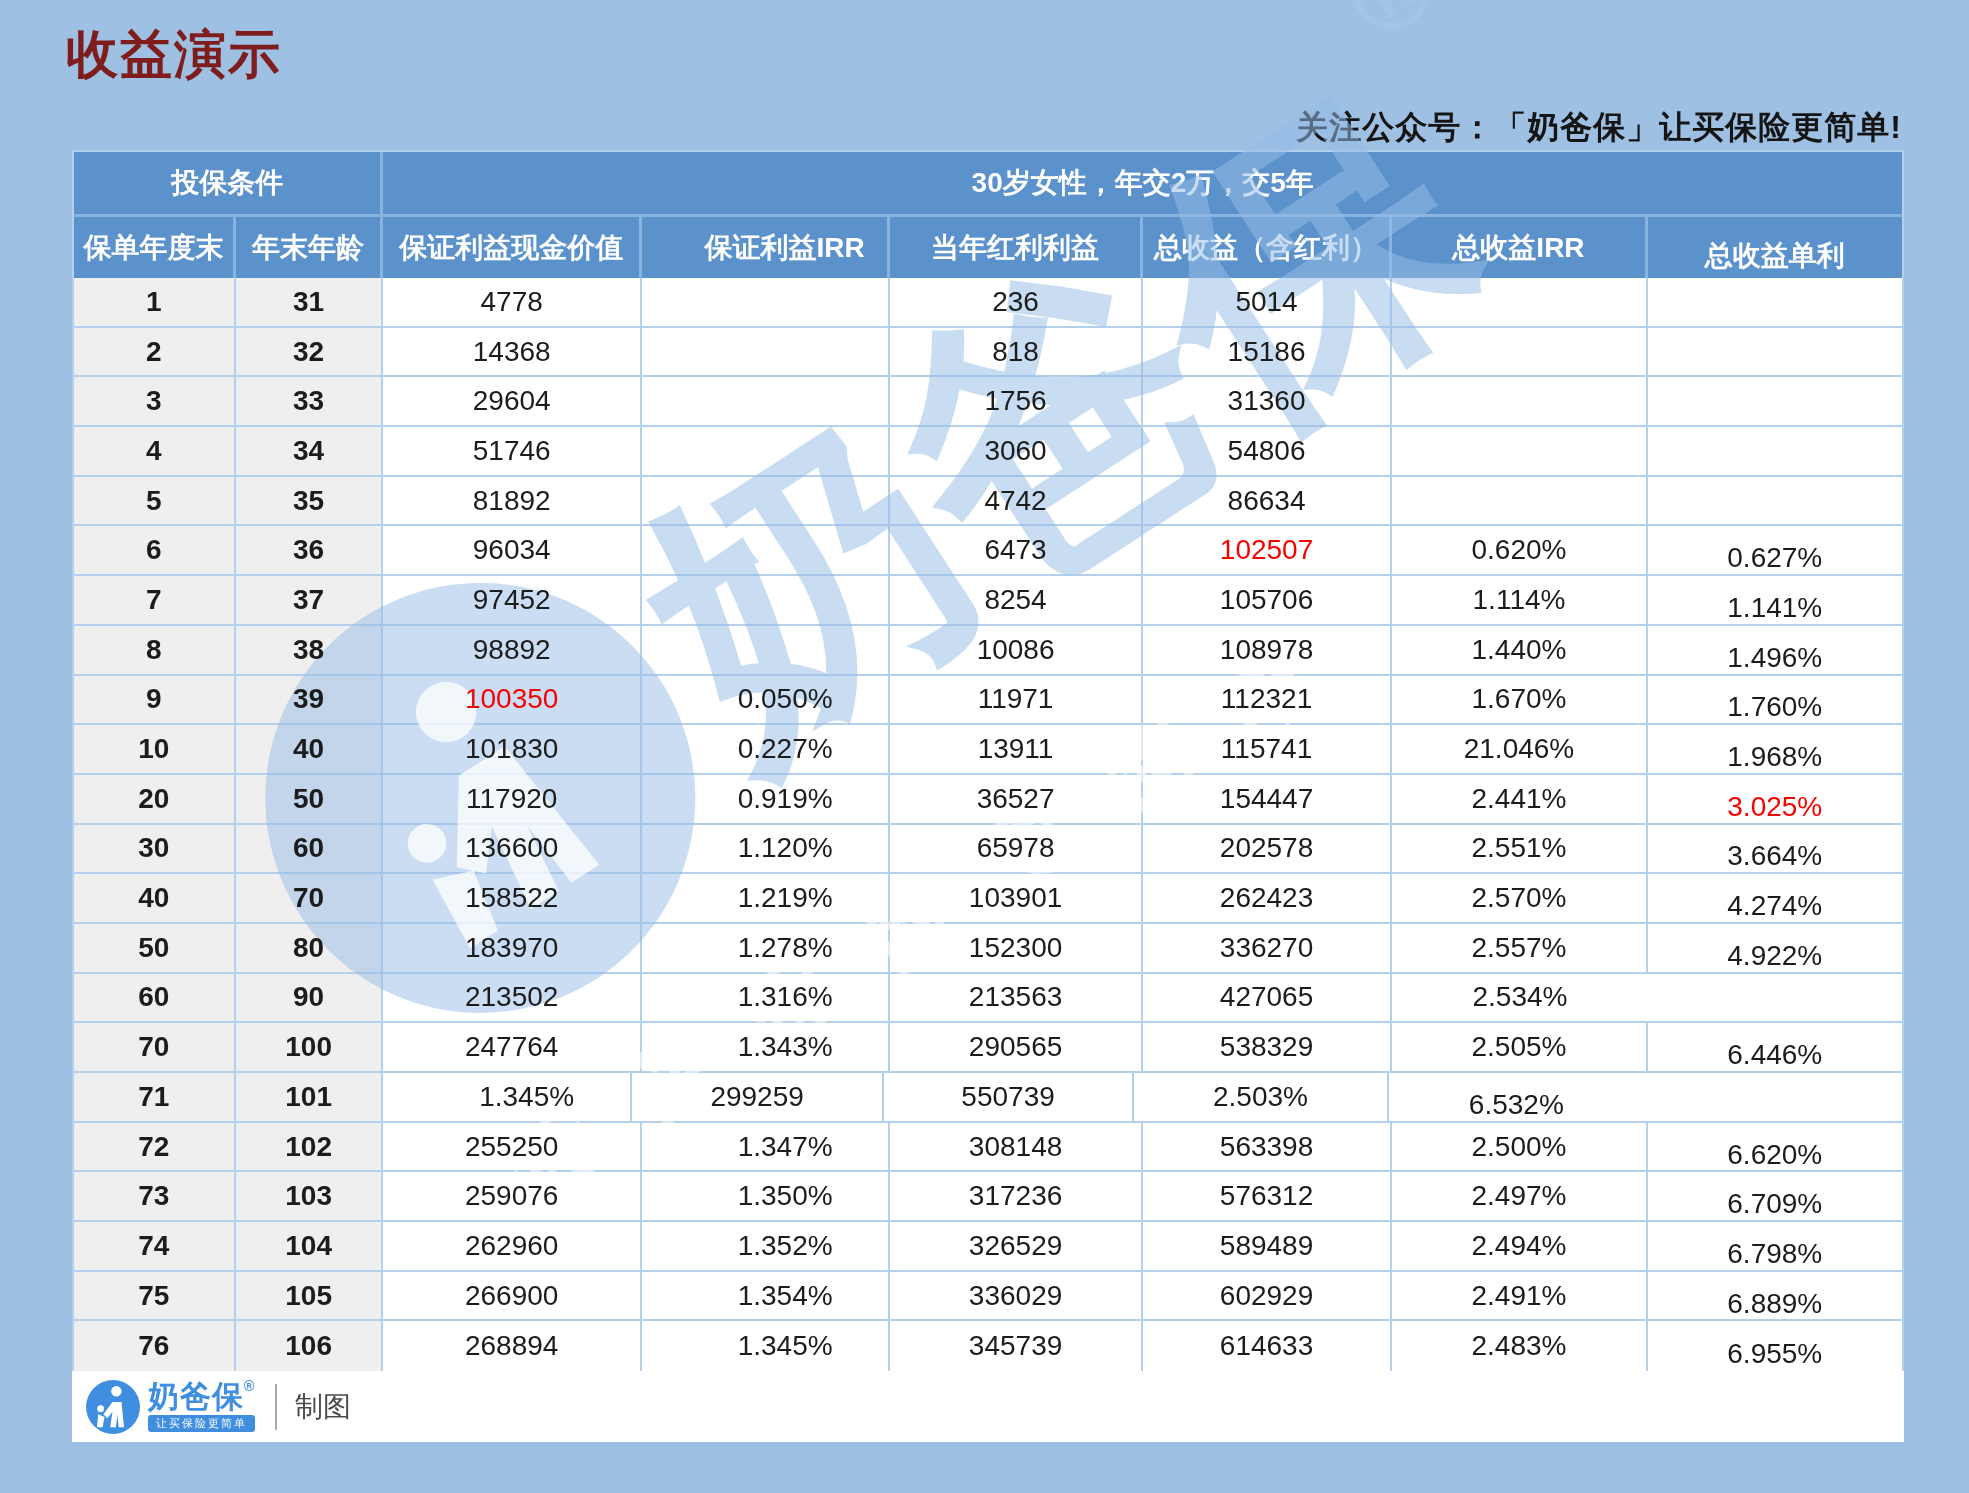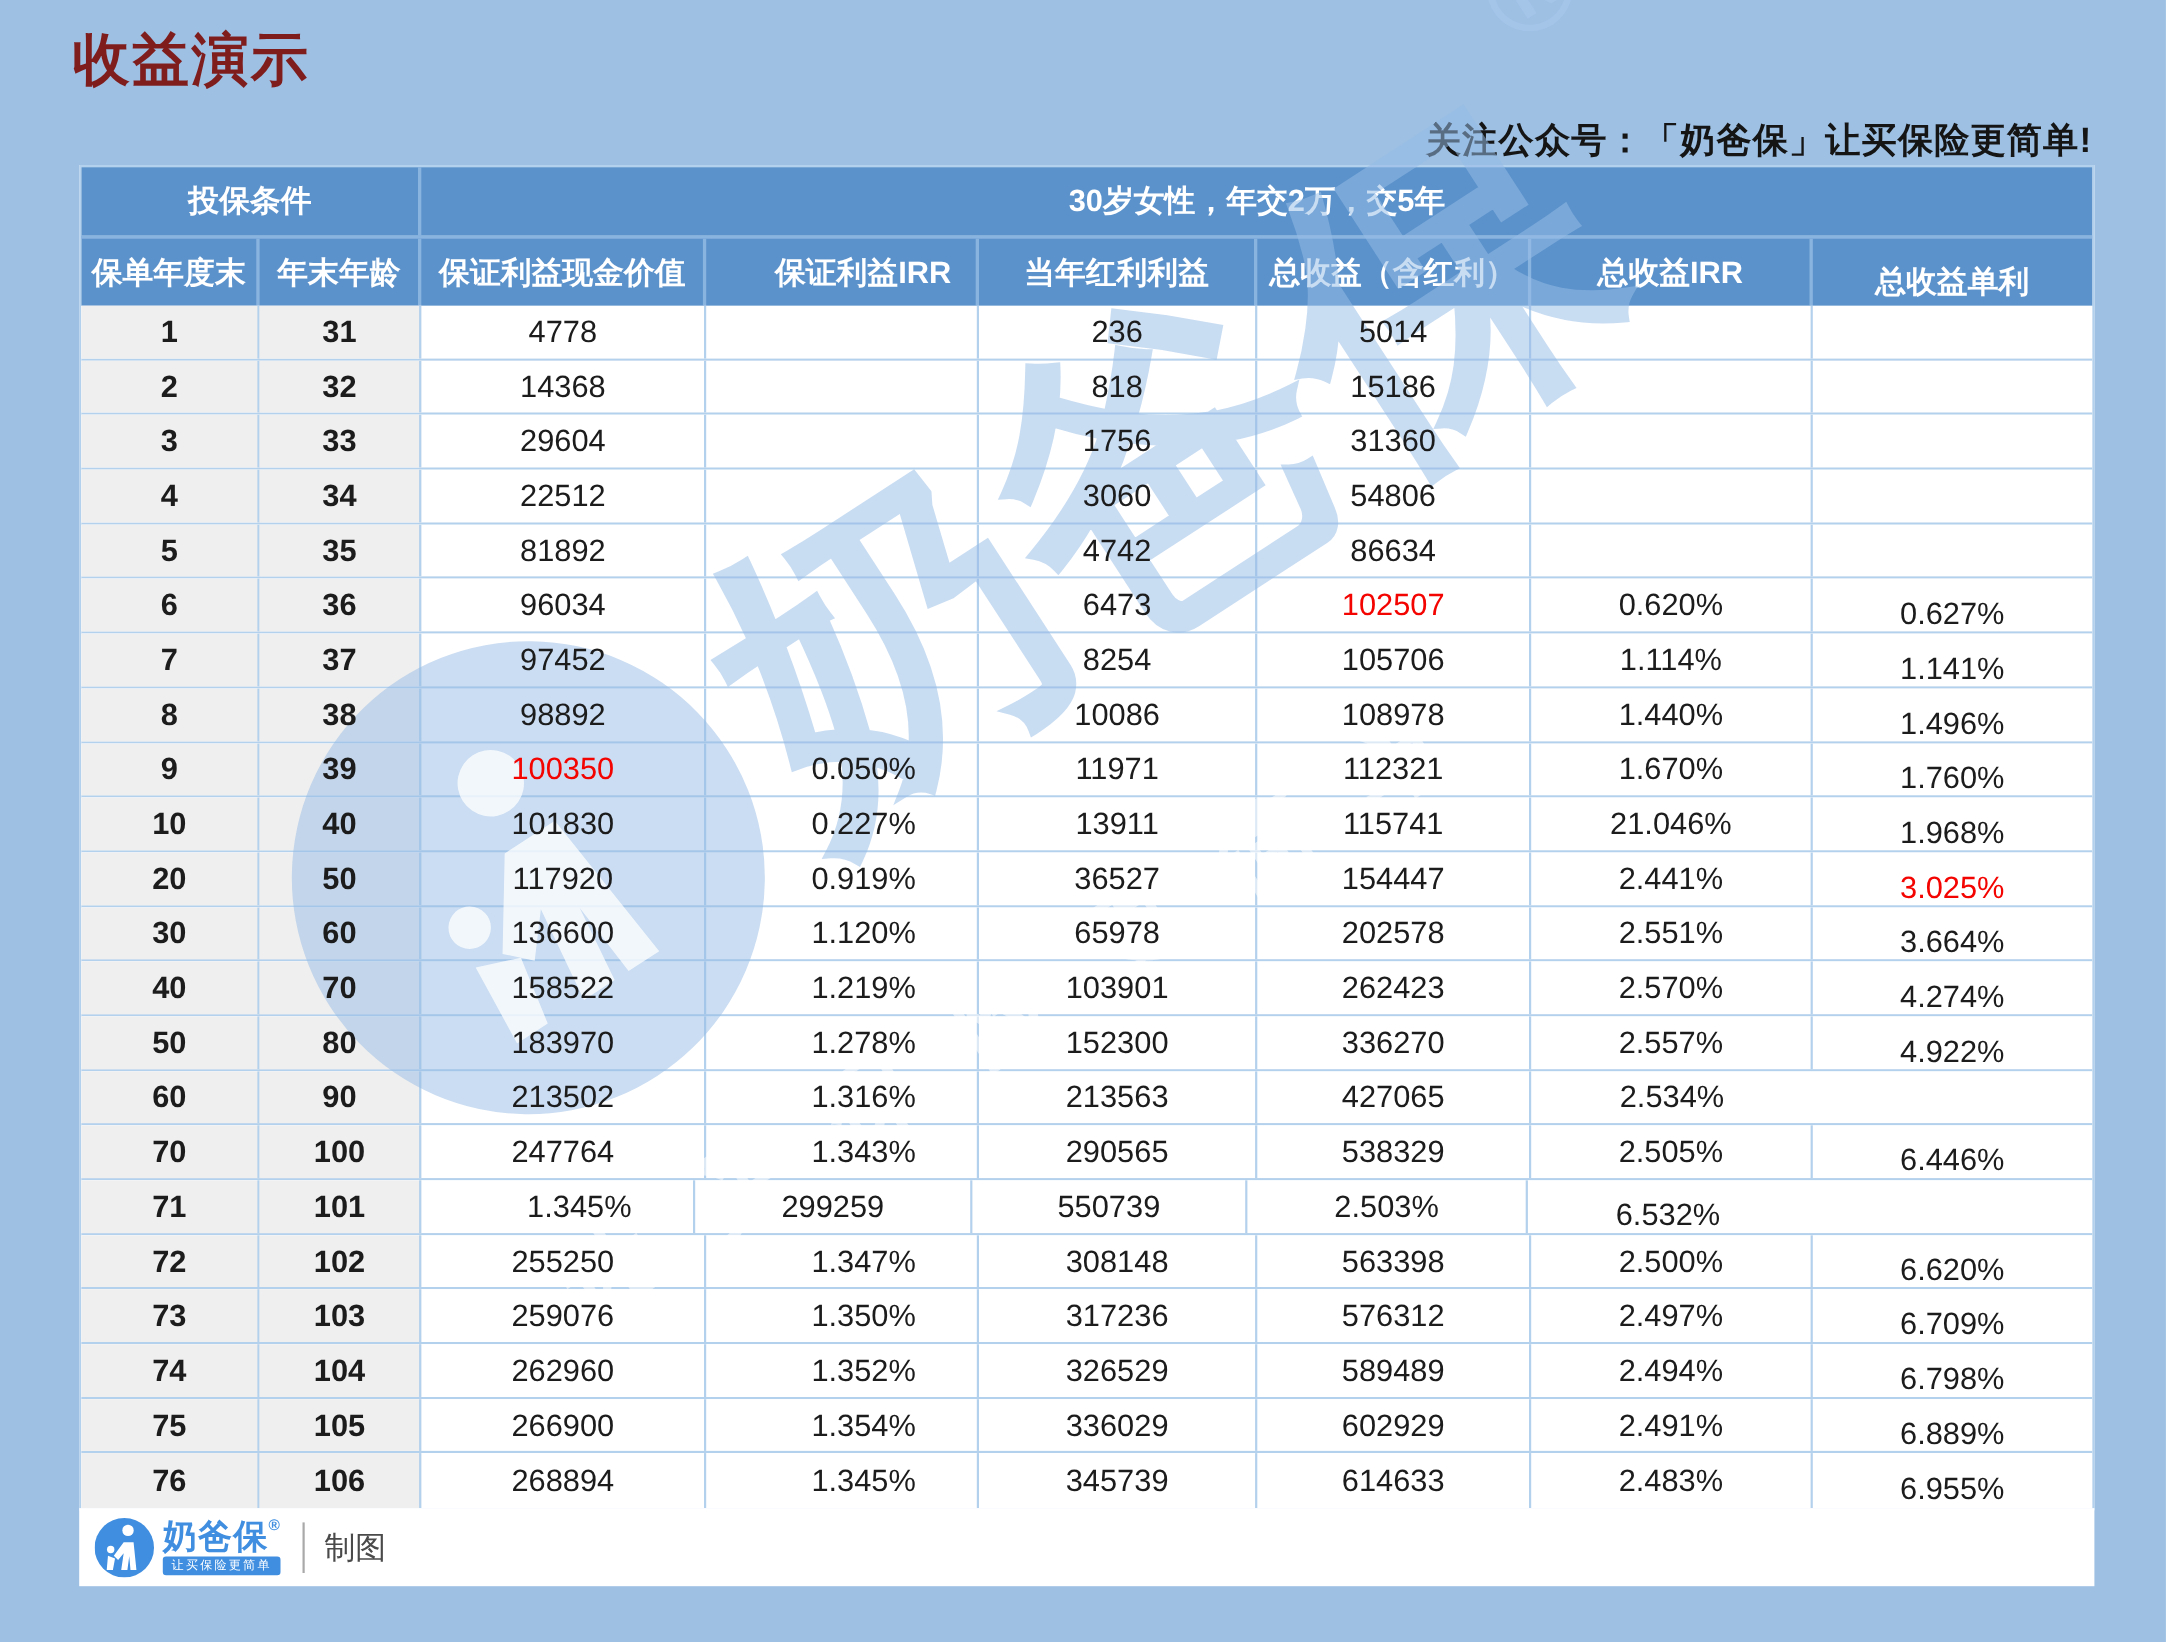--- a/index.html
+++ b/index.html
@@ -217,21 +217,21 @@
         </div>
       </div>
       <div class="trow">
         <div class="cell col0">
           <span>4</span>
         </div>
         <div class="cell col1">
           <span>34</span>
         </div>
         <div class="cell col2">
-          <span>22512</span>
+          <span>51746</span>
         </div>
         <div class="cell col3">
           <span></span>
         </div>
         <div class="cell col4">
           <span>3060</span>
         </div>
         <div class="cell col5">
           <span>54806</span>
         </div>

